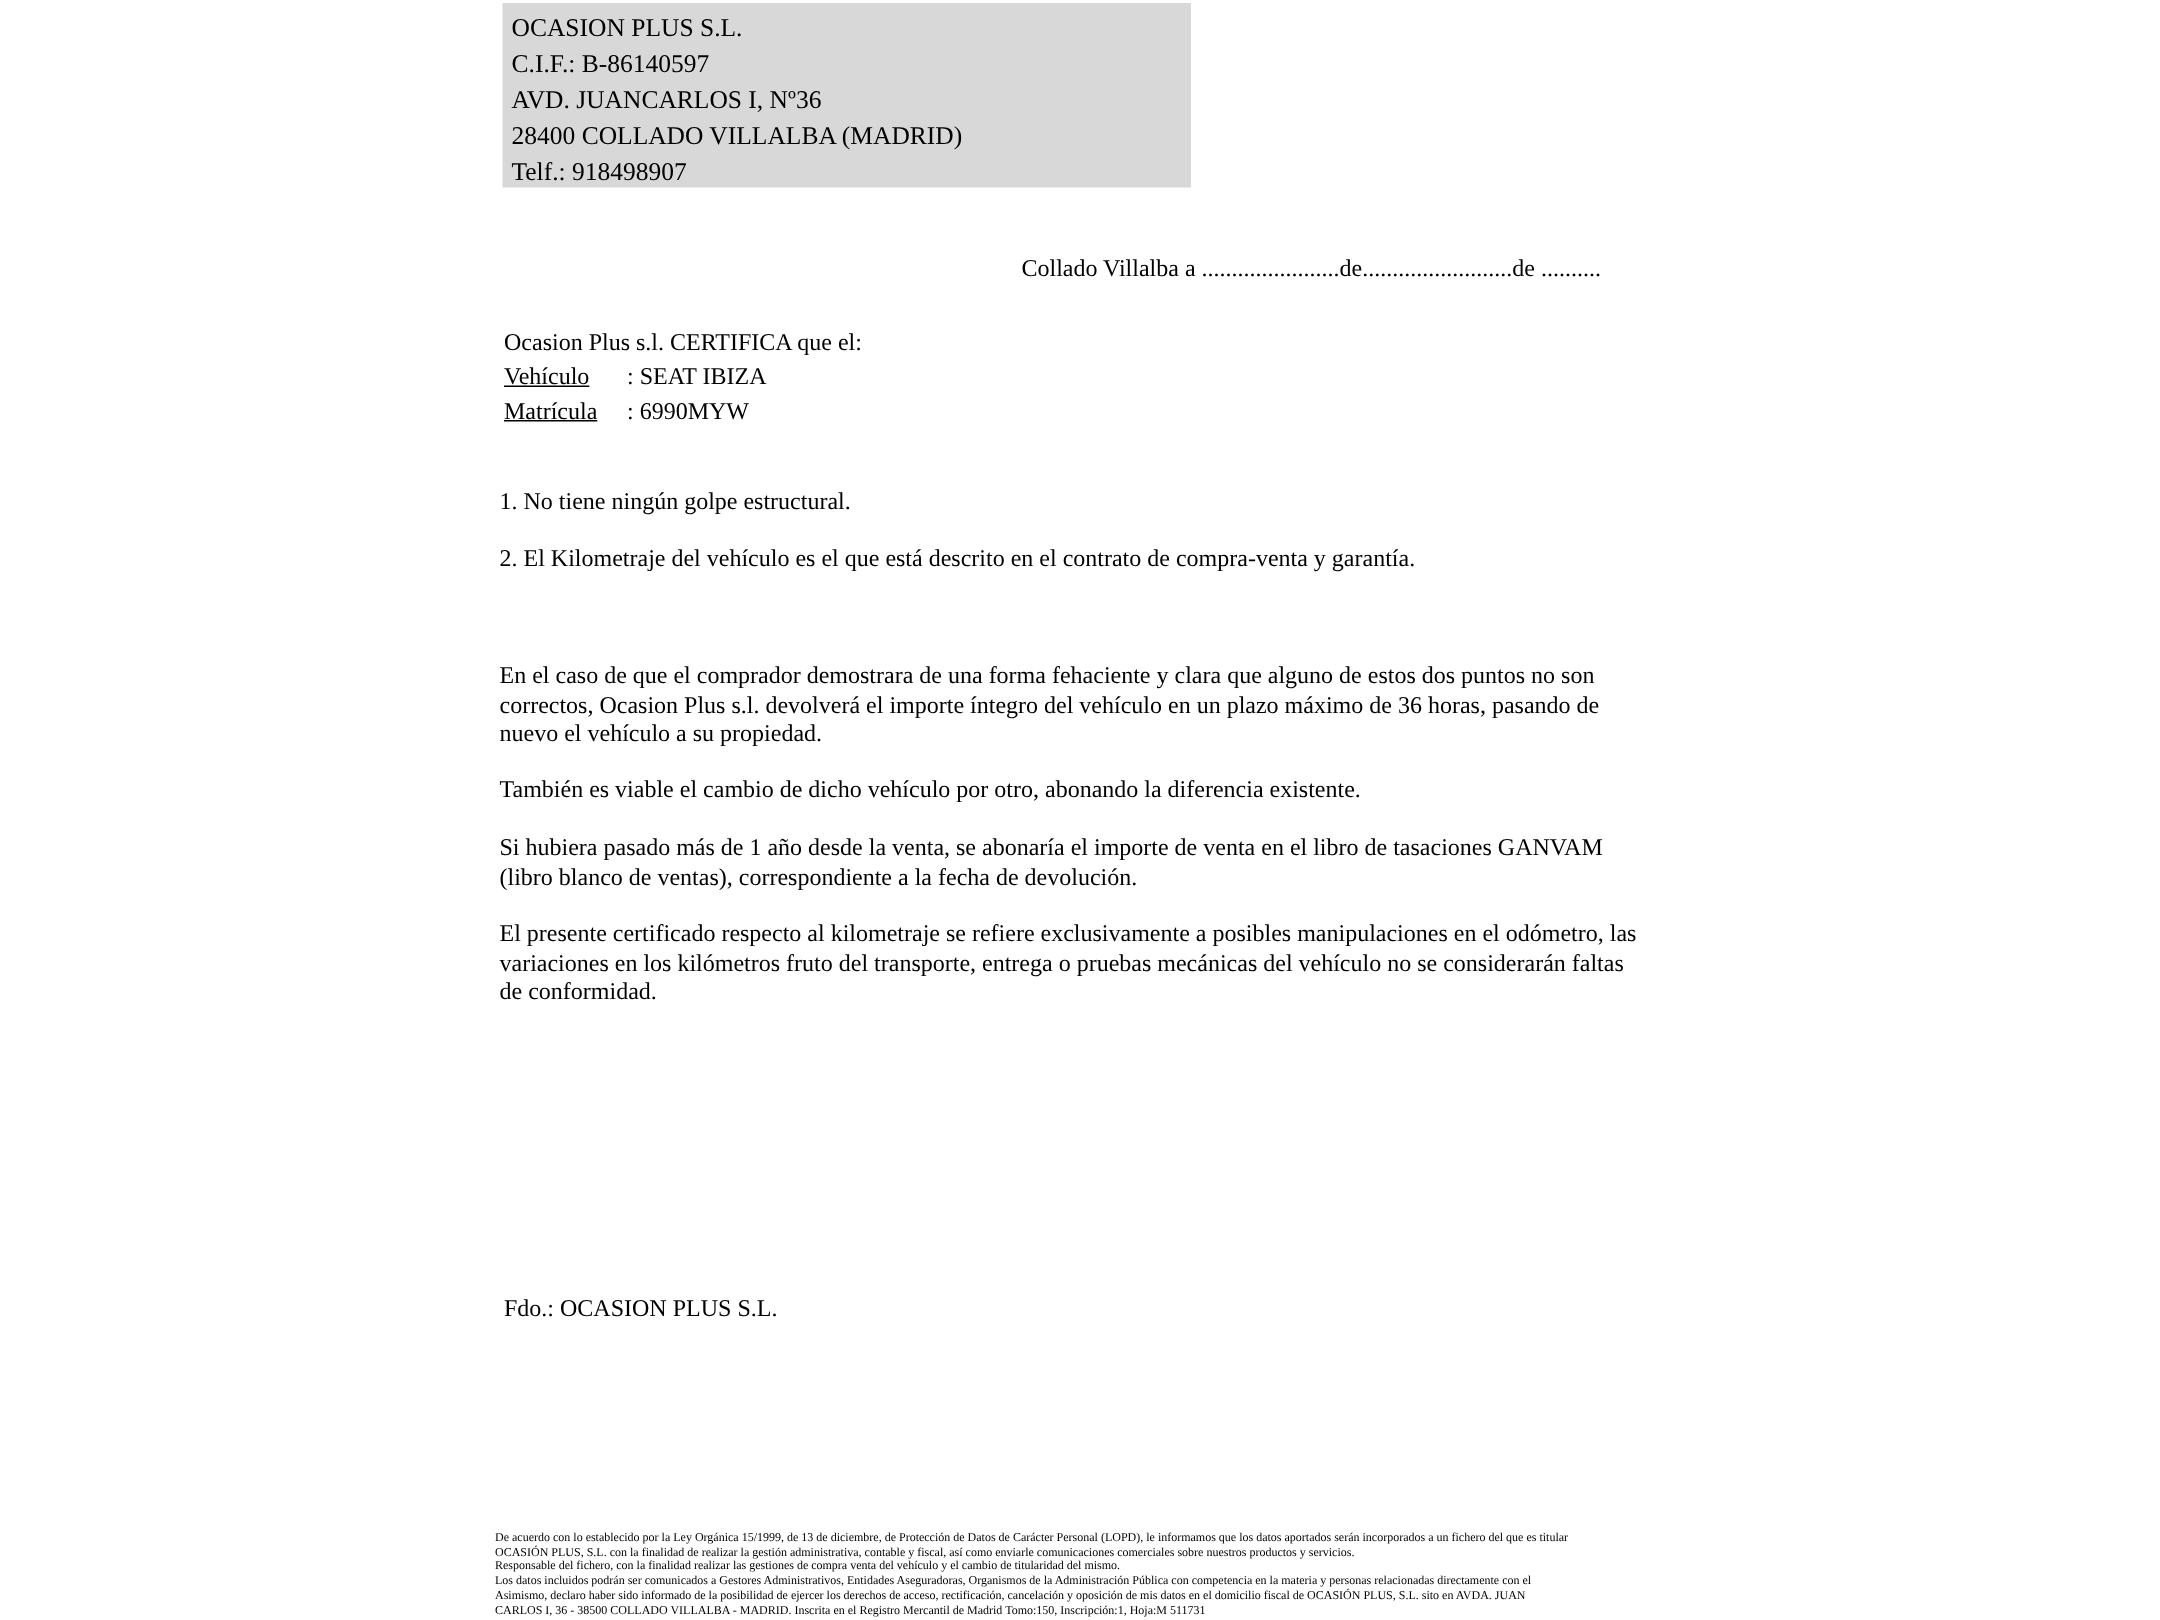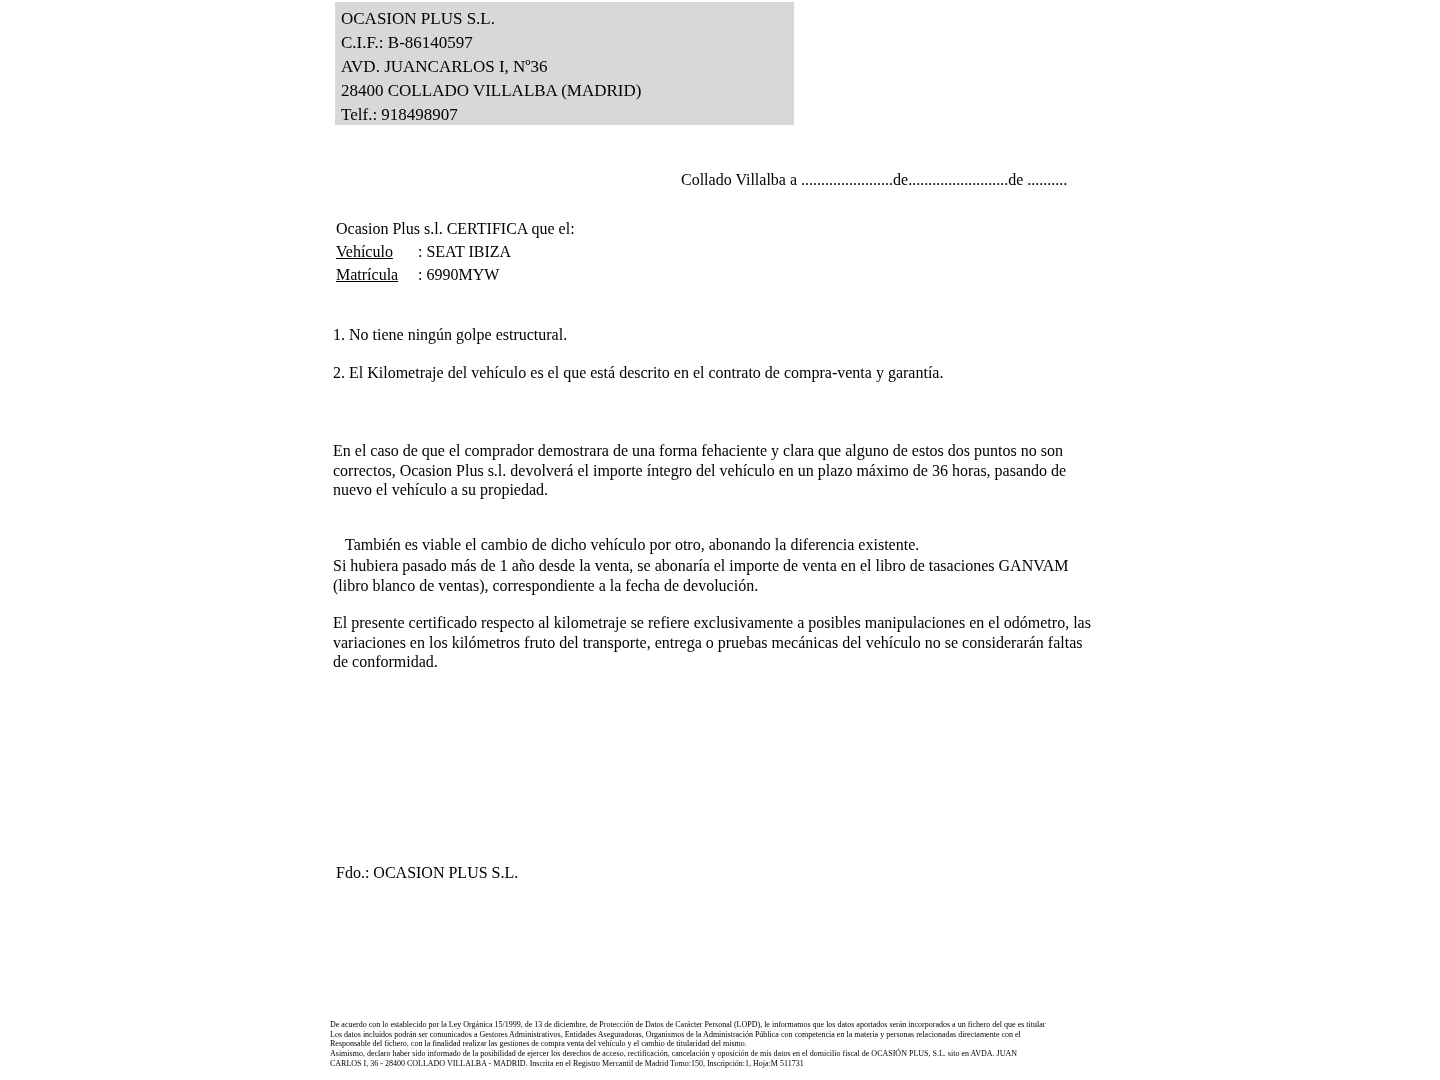--- a/index.html
+++ b/index.html
@@ -57,21 +57,21 @@
   .point-1 { top: 326px; }
   .point-2 { top: 364px; }
   .para {
     position: absolute;
     left: 333px;
     width: 766px;
     font-size: 16px;
     line-height: 19.5px;
   }
   .para-1 { top: 441px; }
-  .para-2 { top: 535px; white-space: nowrap; margin-left: 12px; }
+  .para-2 { top: 517px; white-space: nowrap; }
   .para-3 { top: 556px; }
   .para-4 { top: 613px; }
   .signature {
     position: absolute;
     left: 336px;
     top: 864px;
     font-size: 16px;
     white-space: nowrap;
   }
   .legal-footer {
@@ -116,19 +116,20 @@
 
   <div class="para para-1">En el caso de que el comprador demostrara de una forma fehaciente y clara que alguno de estos dos puntos no son correctos, Ocasion Plus s.l. devolverá el importe íntegro del vehículo en un plazo máximo de 36 horas, pasando de nuevo el vehículo a su propiedad.</div>
   <div class="para para-2">También es viable el cambio de dicho vehículo por otro, abonando la diferencia existente.</div>
   <div class="para para-3">Si hubiera pasado más de 1 año desde la venta, se abonaría el importe de venta en el libro de tasaciones GANVAM (libro blanco de ventas), correspondiente a la fecha de devolución.</div>
   <div class="para para-4">El presente certificado respecto al kilometraje se refiere exclusivamente a posibles manipulaciones en el odómetro, las variaciones en los kilómetros fruto del transporte, entrega o pruebas mecánicas del vehículo no se considerarán faltas de conformidad.</div>
 
   <div class="signature">Fdo.: OCASION PLUS S.L.</div>
 
   <div class="legal-footer">
     <div>De acuerdo con lo establecido por la Ley Orgánica 15/1999, de 13 de diciembre, de Protección de Datos de Carácter Personal (LOPD), le informamos que los datos aportados serán incorporados a un fichero del que es titular</div>
+    <div>OCASIÓN PLUS, S.L. con la finalidad de realizar la gestión administrativa, contable y fiscal, así como enviarle comunicaciones comerciales sobre nuestros productos y servicios.</div>
+    <div>Responsable del fichero, con la finalidad realizar las gestiones de compra venta del vehículo y el cambio de titularidad del mismo.</div>
     <div>Los datos incluidos podrán ser comunicados a Gestores Administrativos, Entidades Aseguradoras, Organismos de la Administración Pública con competencia en la materia y personas relacionadas directamente con el</div>
-    <div>Responsable del fichero, con la finalidad realizar las gestiones de compra venta del vehículo y el cambio de titularidad del mismo.</div>
     <div>Asimismo, declaro haber sido informado de la posibilidad de ejercer los derechos de acceso, rectificación, cancelación y oposición de mis datos en el domicilio fiscal de OCASIÓN PLUS, S.L. sito en AVDA. JUAN</div>
-    <div>CARLOS I, 36 - 28400 COLLADO VILLALBA - MADRID. Inscrita en el Registro Mercantil de Madrid Tomo:150, Inscripción:1, Hoja:M 511731</div>
+    <div>CARLOS I, 36 - 38500 COLLADO VILLALBA - MADRID. Inscrita en el Registro Mercantil de Madrid Tomo:150, Inscripción:1, Hoja:M 511731</div>
   </div>
 
 </div>
 
 </body></html>

